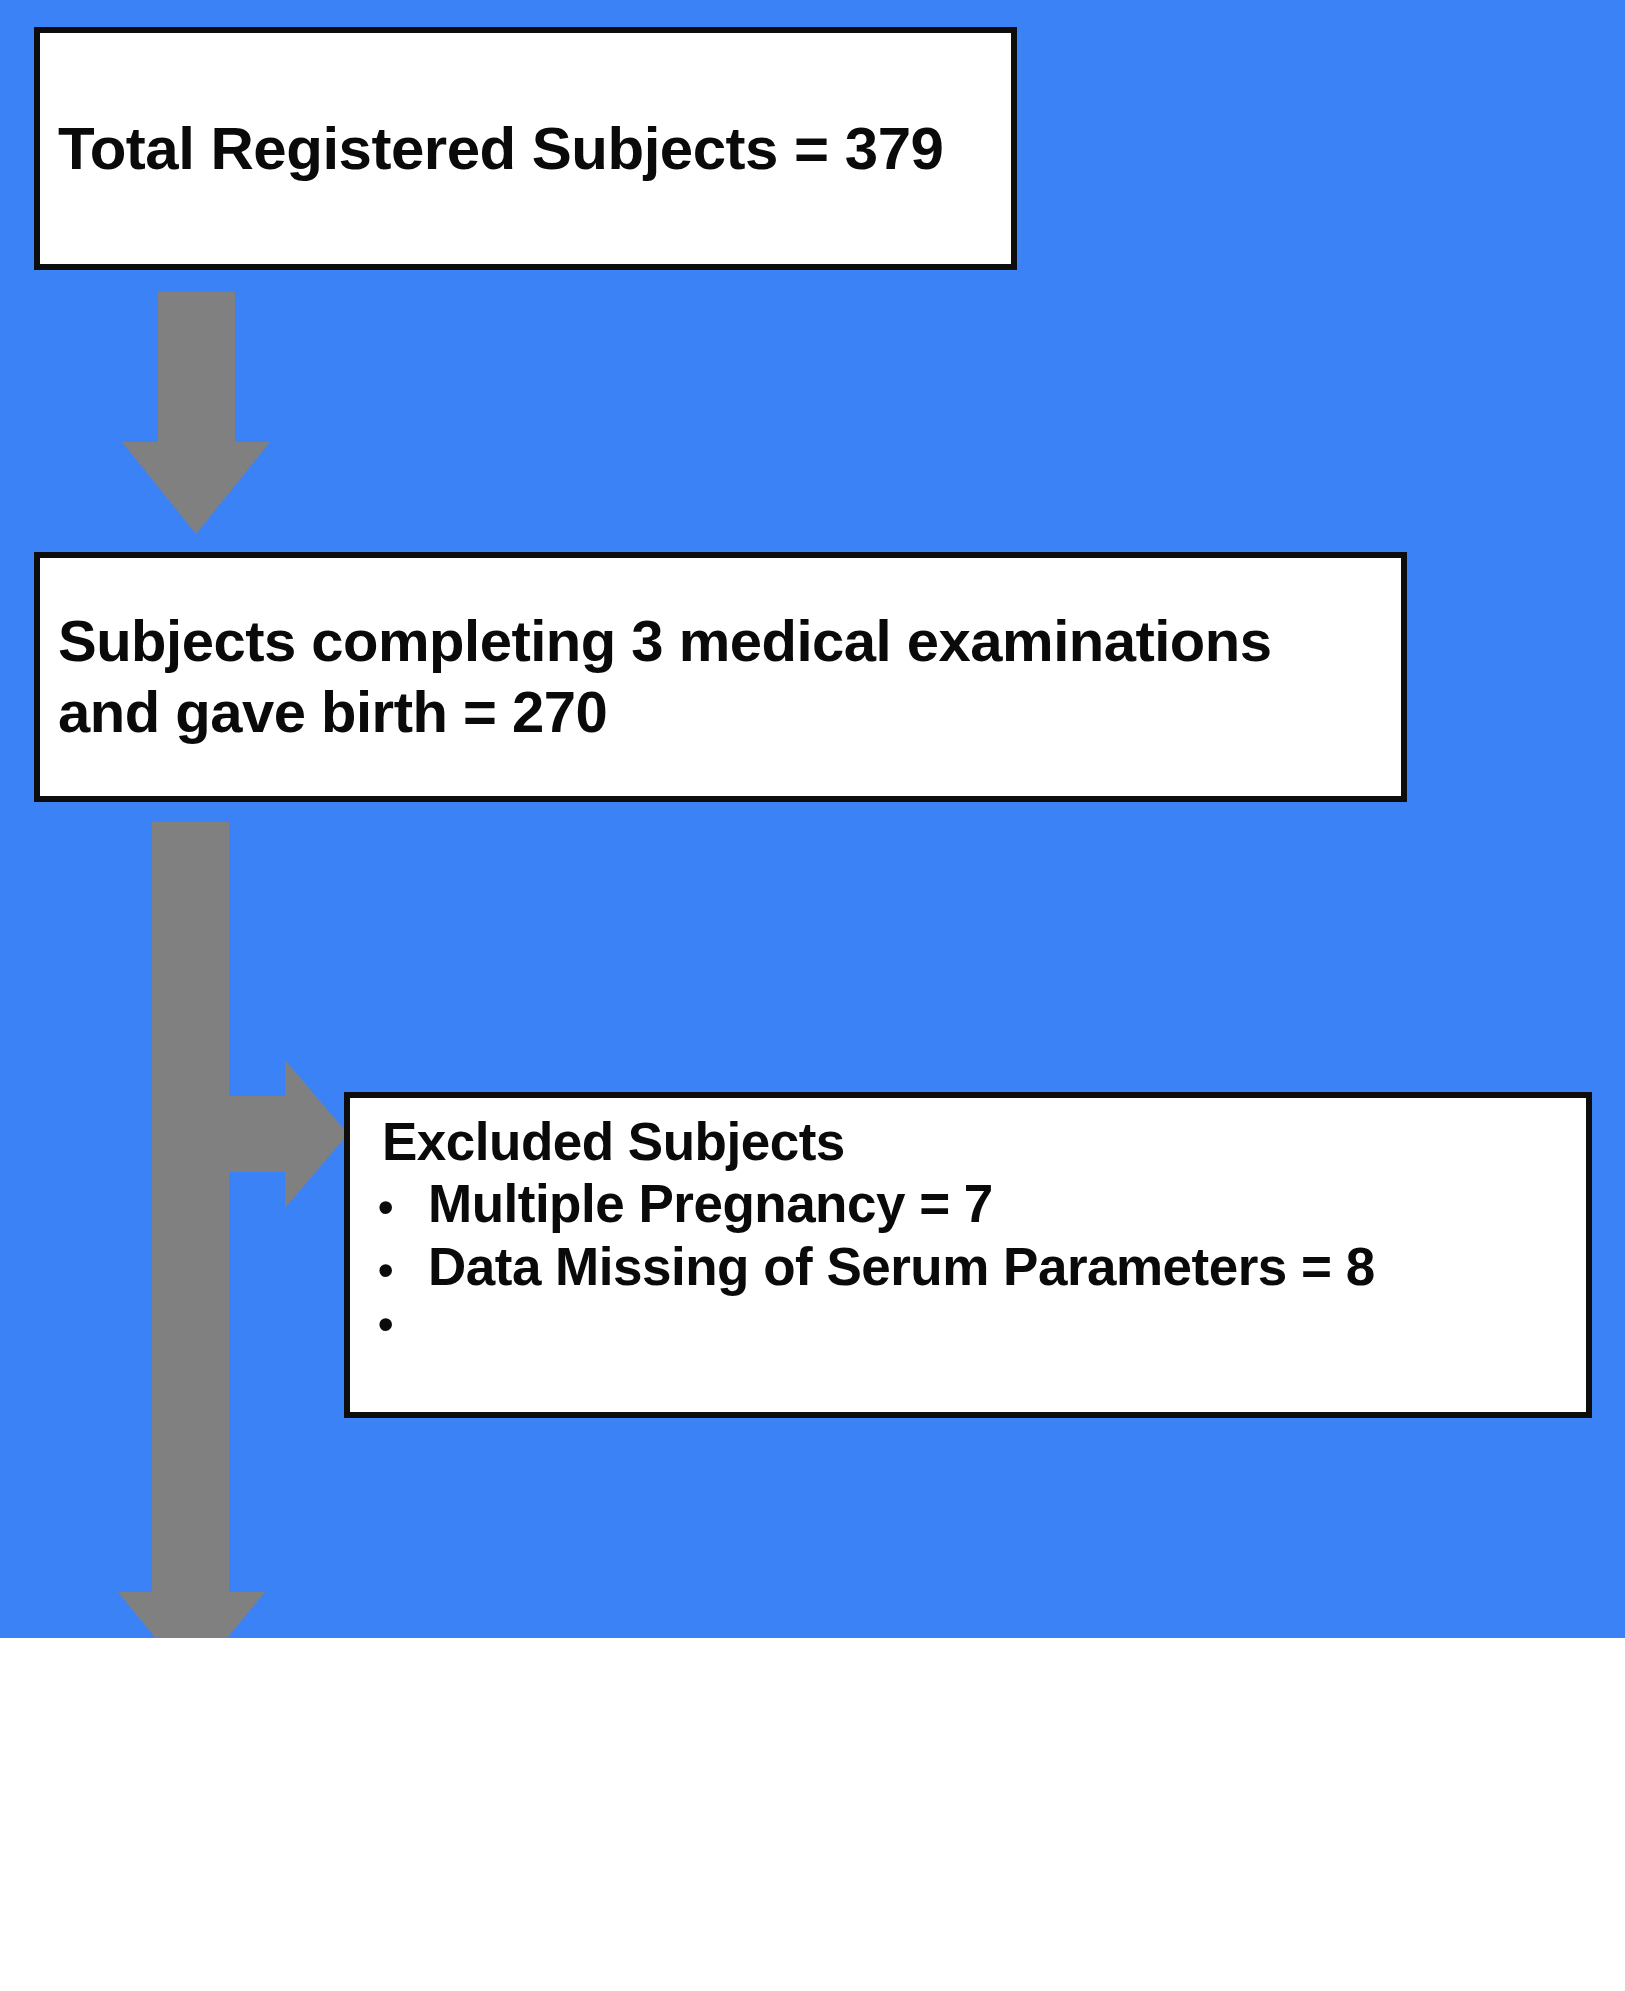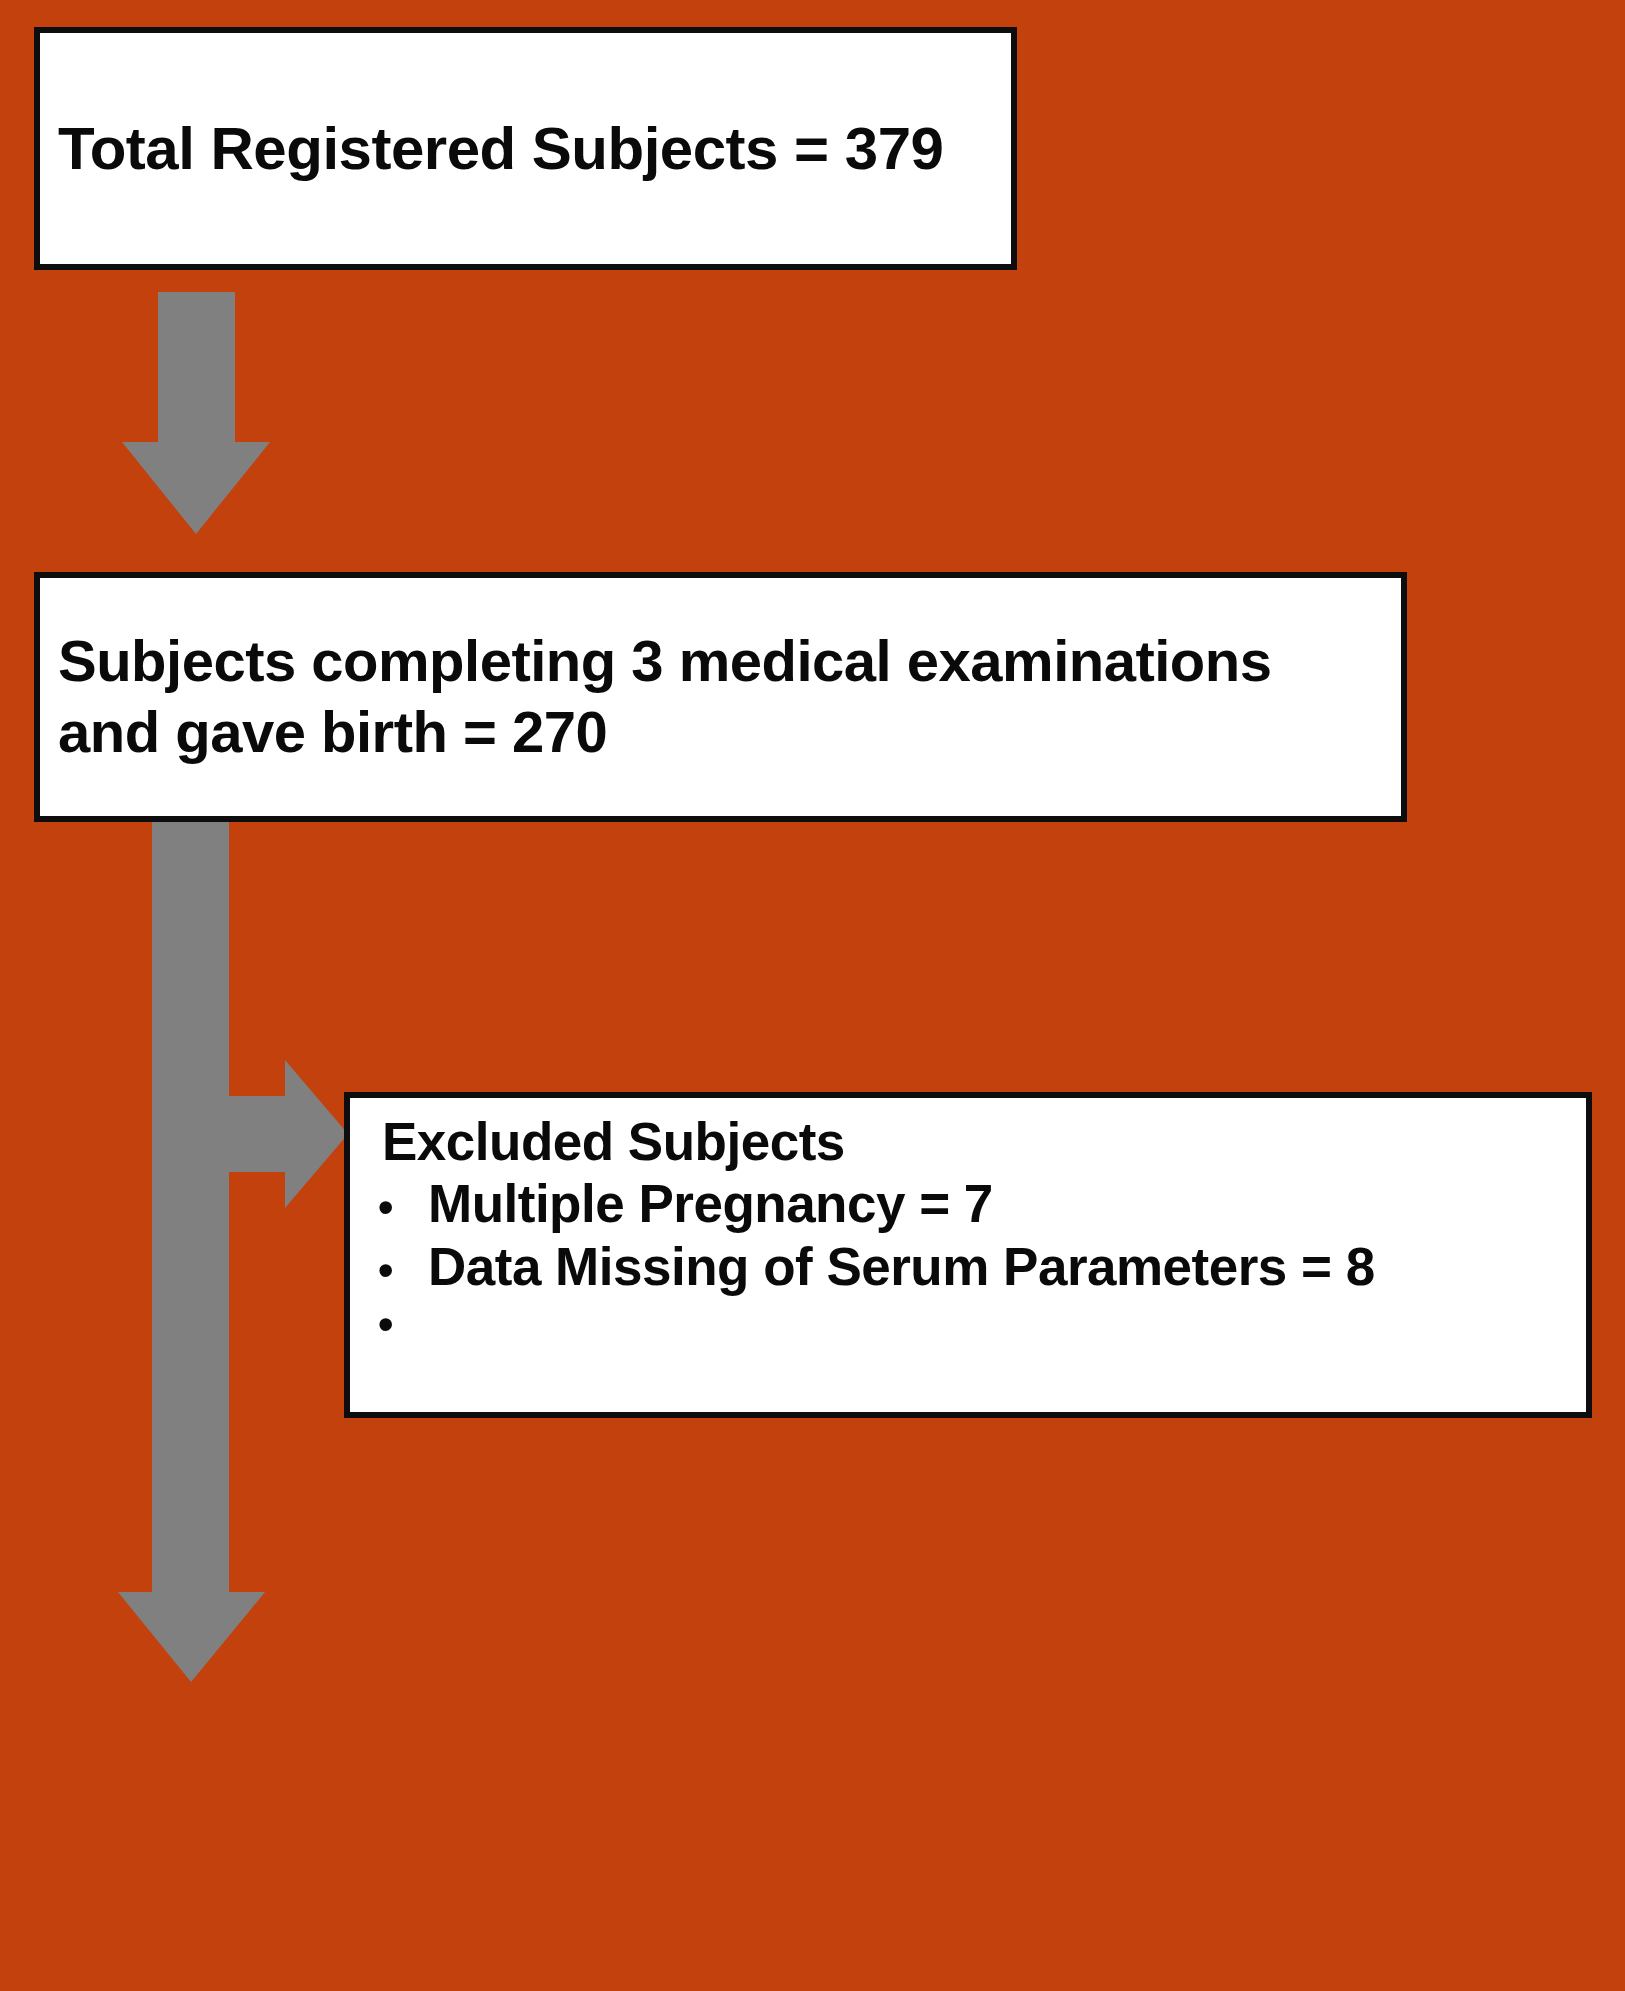--- a/index.html
+++ b/index.html
@@ -7,22 +7,22 @@
     margin: 0;
     padding: 0;
     background: #ffffff;
   }
   body {
     font-family: "Liberation Sans", sans-serif;
   }
   #flow-canvas {
     position: relative;
     width: 1625px;
-    height: 1991px;
-    background: #c2410c;
+    height: 1638px;
+    background: #3b82f6;
     overflow: hidden;
   }
   .flow-box {
     position: absolute;
     box-sizing: border-box;
     background: #ffffff;
     border: 6px solid #0d0d0d;
     display: flex;
     align-items: center;
   }
@@ -46,21 +46,20 @@
     height: 243px;
   }
   #box-total .box-text { font-size: 60px; }
 
   
   #box-completing {
     left: 34px;
     top: 552px;
     width: 1373px;
     height: 250px;
-    margin-top: 20px;
   }
   #box-completing .box-text { font-size: 58px; }
 
   
   #box-excluded {
     left: 344px;
     top: 1092px;
     width: 1248px;
     height: 326px;
     align-items: flex-start;

